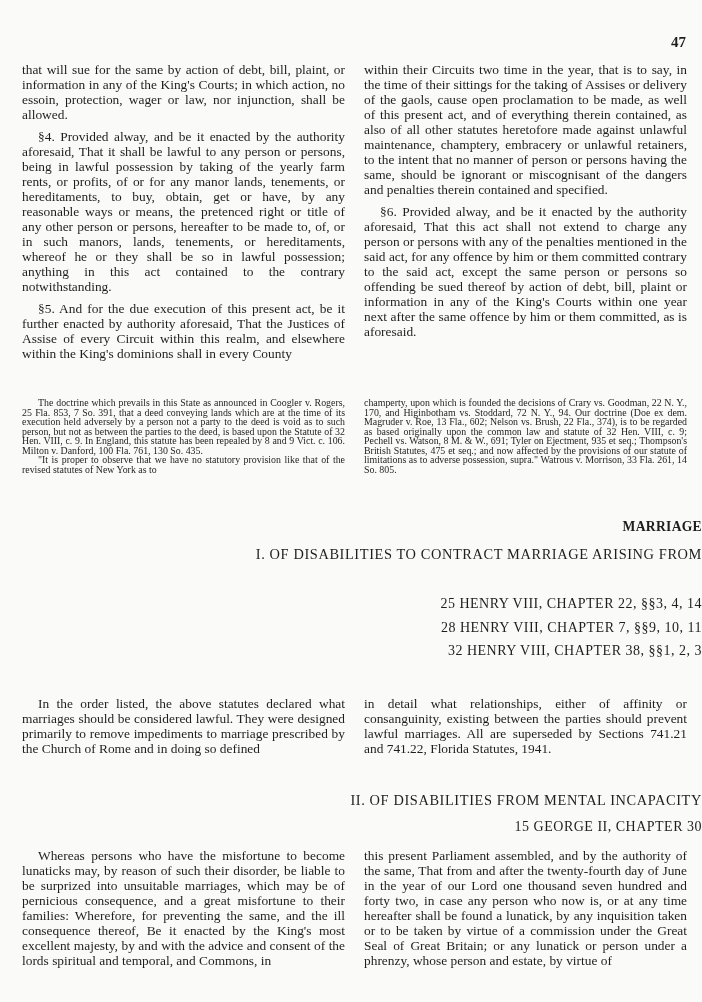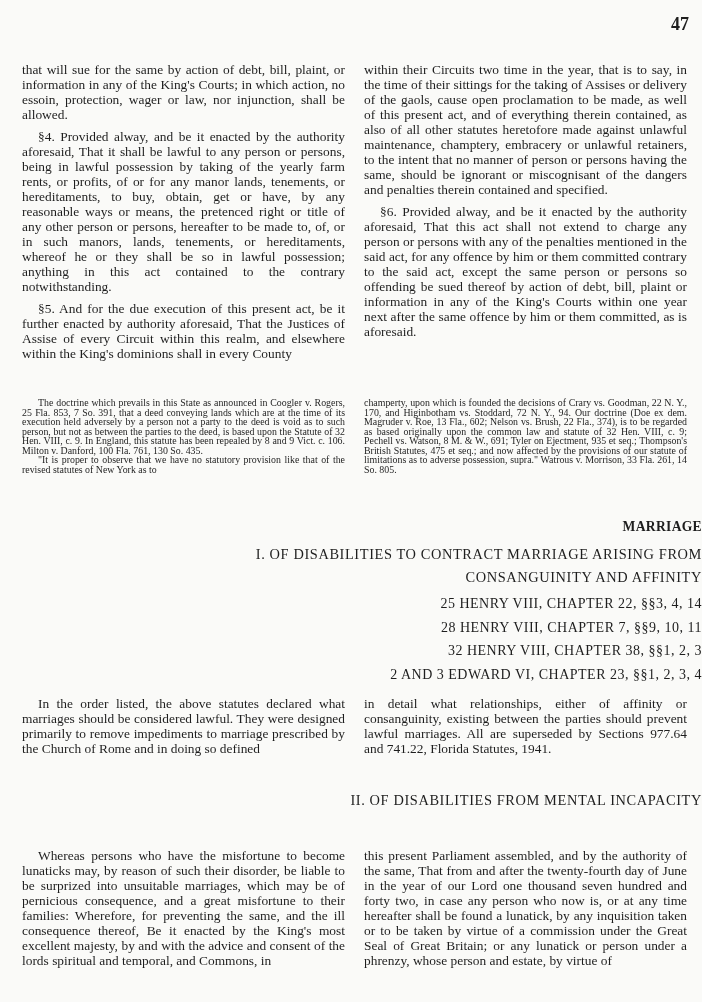--- a/index.html
+++ b/index.html
@@ -12,22 +12,22 @@
     .page { position: absolute; left: 0; top: 0; width: 702px; height: 1002px; }
     .running-head {
       position: absolute; top: 14px; left: 0; width: 702px; height: 20px;
     }
     .running-title {
       position: absolute; left: 104px; top: 2px;
       font-family: "Liberation Serif", serif; font-weight: bold;
       font-size: 13.6px; letter-spacing: 0.3px; white-space: nowrap;
     }
     .page-number {
-      position: absolute; left: 671px; top: 0;
-      font-family: "Liberation Serif", serif; font-weight: bold; font-size: 18px;
+      position: absolute; left: 671px; top: 20px;
+      font-family: "Liberation Serif", serif; font-weight: bold; font-size: 15px;
     }
     .col {
       position: absolute;
       font-family: "Liberation Serif", serif;
       font-size: 13.4px; line-height: 15px;
       text-align: justify; hyphens: none;
     }
     .col p { margin: 0; }
     .col p + p { margin-top: 7px; }
     .indent { text-indent: 16px; }
@@ -69,34 +69,33 @@
   <div class="notes" style="left:22px; top:398px; width:323px;">
     <p class="indent">The doctrine which prevails in this State as announced in Coogler v. Rogers, 25 Fla. 853, 7 So. 391, that a deed conveying lands which are at the time of its execution held adversely by a person not a party to the deed is void as to such person, but not as between the parties to the deed, is based upon the Statute of 32 Hen. VIII, c. 9. In England, this statute has been repealed by 8 and 9 Vict. c. 106. Milton v. Danford, 100 Fla. 761, 130 So. 435.</p>
     <p class="indent">"It is proper to observe that we have no statutory provision like that of the revised statutes of New York as to</p>
   </div>
   <div class="notes" style="left:364px; top:398px; width:323px;">
     <p>champerty, upon which is founded the decisions of Crary vs. Goodman, 22 N. Y., 170, and Higinbotham vs. Stoddard, 72 N. Y., 94. Our doctrine (Doe ex dem. Magruder v. Roe, 13 Fla., 602; Nelson vs. Brush, 22 Fla., 374), is to be regarded as based originally upon the common law and statute of 32 Hen. VIII, c. 9; Pechell vs. Watson, 8 M. &amp; W., 691; Tyler on Ejectment, 935 et seq.; Thompson's British Statutes, 475 et seq.; and now affected by the provisions of our statute of limitations as to adverse possession, supra." Watrous v. Morrison, 33 Fla. 261, 14 So. 805.</p>
   </div>
 
   <div class="center-head h-marriage" style="top:519px;">MARRIAGE</div>
   <div class="center-head h-sub" style="top:546px;">I. OF DISABILITIES TO CONTRACT MARRIAGE ARISING FROM</div>
-  <div class="center-head h-sub" style="top:569px;">CONSANGUINITY AND AFFINITY</div>
   <div class="center-head h-stat" style="top:596px;">25 HENRY VIII, CHAPTER 22, §§3, 4, 14</div>
   <div class="center-head h-stat" style="top:620px;">28 HENRY VIII, CHAPTER 7, §§9, 10, 11</div>
   <div class="center-head h-stat" style="top:643px;">32 HENRY VIII, CHAPTER 38, §§1, 2, 3</div>
-  <div class="center-head h-stat" style="top:667px;">2 AND 3 EDWARD VI, CHAPTER 23, §§1, 2, 3, 4</div>
 
   <div class="col col1" style="top:696px;">
     <p class="indent">In the order listed, the above statutes declared what marriages should be considered lawful. They were designed primarily to remove impediments to marriage prescribed by the Church of Rome and in doing so defined</p>
   </div>
   <div class="col col2" style="top:696px;">
-    <p>in detail what relationships, either of affinity or consanguinity, existing between the parties should prevent lawful marriages. All are superseded by Sections 977.64 and 741.22, Florida Statutes, 1941.</p>
+    <p>in detail what relationships, either of affinity or consanguinity, existing between the parties should prevent lawful marriages. All are superseded by Sections 741.21 and 741.22, Florida Statutes, 1941.</p>
   </div>
 
   <div class="center-head h-sub" style="top:792px;">II. OF DISABILITIES FROM MENTAL INCAPACITY</div>
+  <div class="center-head h-stat" style="top:819px;">15 GEORGE II, CHAPTER 30</div>
 
   <div class="col col1" style="top:848px;">
     <p class="indent">Whereas persons who have the misfortune to become lunaticks may, by reason of such their disorder, be liable to be surprized into unsuitable marriages, which may be of pernicious consequence, and a great misfortune to their families: Wherefore, for preventing the same, and the ill consequence thereof, Be it enacted by the King's most excellent majesty, by and with the advice and consent of the lords spiritual and temporal, and Commons, in</p>
   </div>
   <div class="col col2" style="top:848px;">
     <p>this present Parliament assembled, and by the authority of the same, That from and after the twenty-fourth day of June in the year of our Lord one thousand seven hundred and forty two, in case any person who now is, or at any time hereafter shall be found a lunatick, by any inquisition taken or to be taken by virtue of a commission under the Great Seal of Great Britain; or any lunatick or person under a phrenzy, whose person and estate, by virtue of</p>
   </div>
 
 </div>
 

